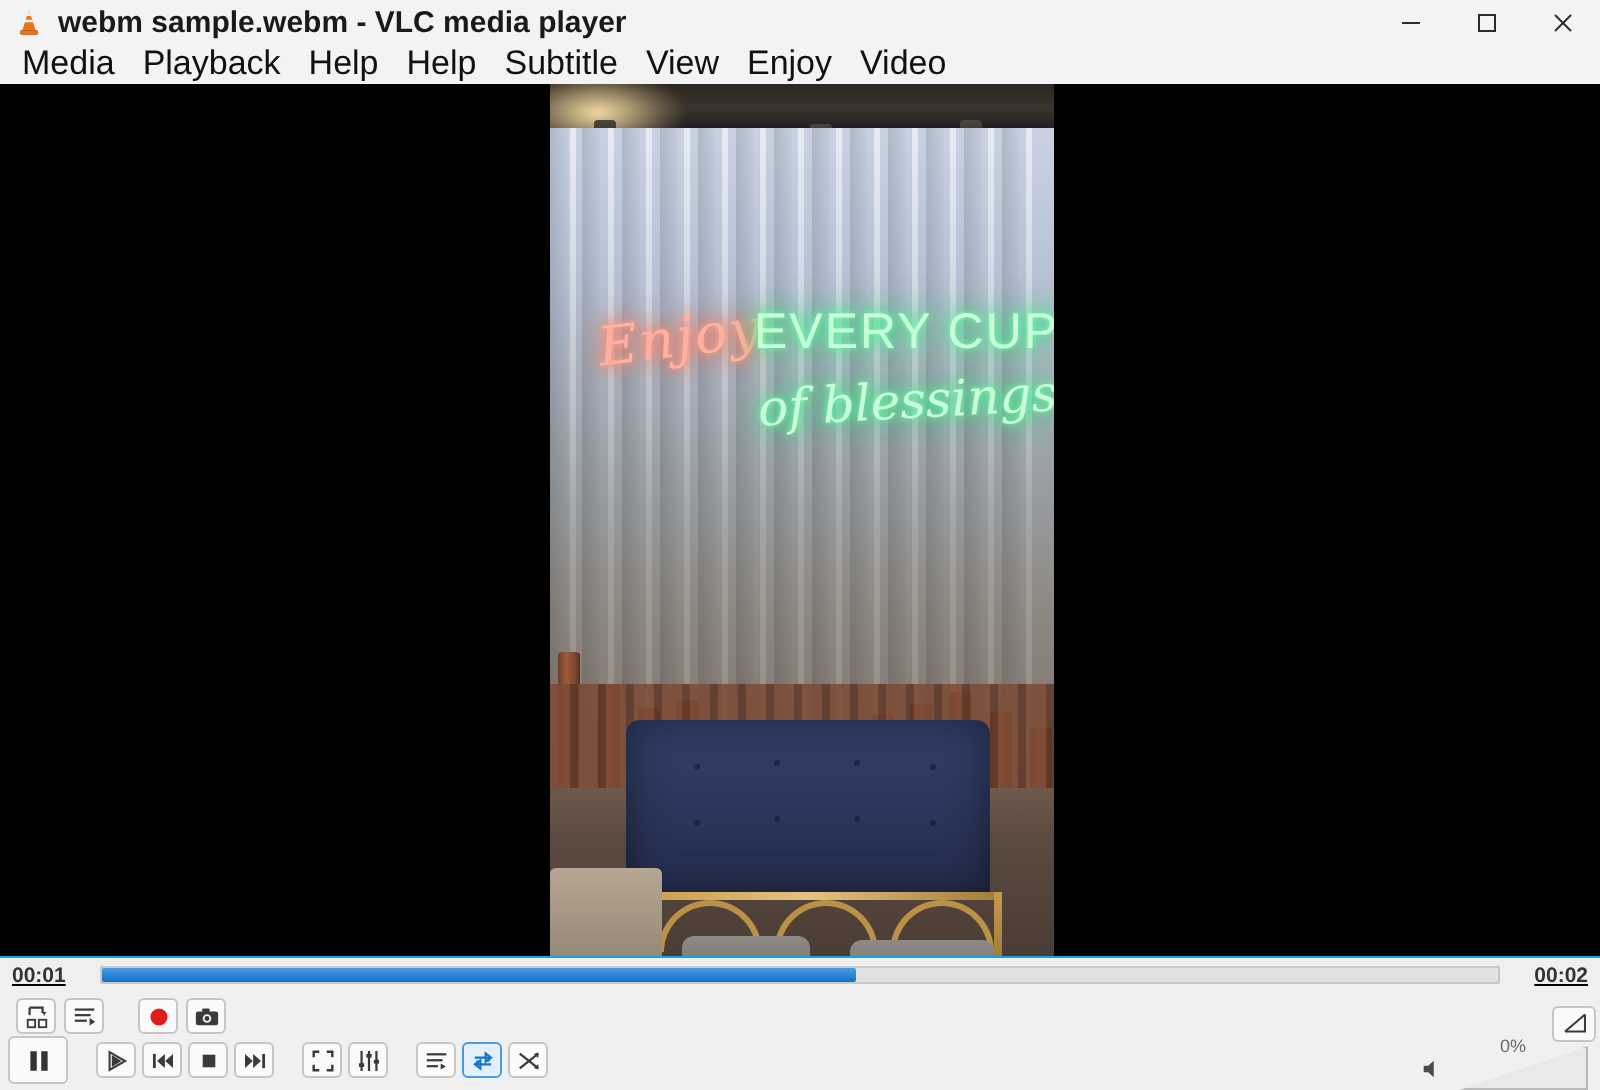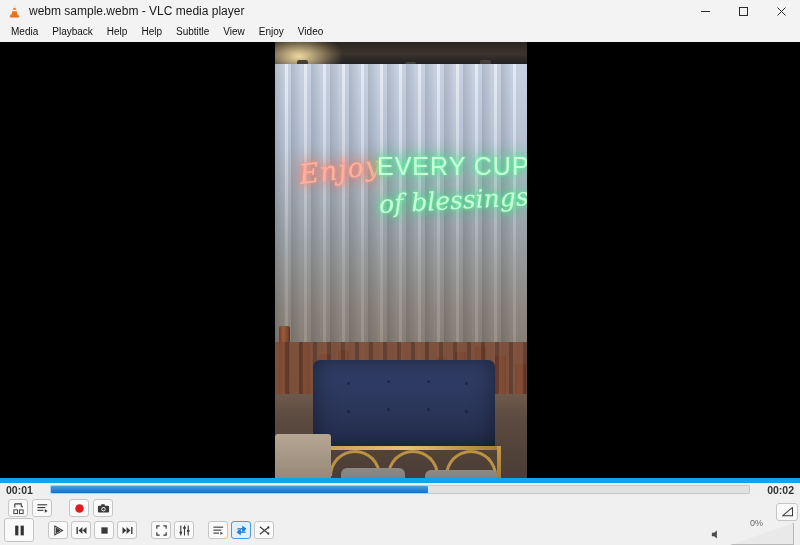--- a/index.html
+++ b/index.html
@@ -23,24 +23,25 @@
     display: flex; align-items: center;
     flex: 0 0 22px;
     position: relative;
   }
   .tb-icon {
     width: 20px; height: 20px;
     margin-left: 4px;
     display: flex; align-items: center; justify-content: center;
   }
   .tb-title {
-    font-size: 12px;
+    font-size: 15px;
     color: #1a1a1a;
     margin-left: 5px;
     white-space: nowrap;
+    font-weight: bold;
   }
   .tb-controls {
     position: absolute;
     right: 0; top: 0;
     height: 22px;
     display: flex;
   }
   .tb-btn {
     width: 38px; height: 22px;
     display: flex; align-items: center; justify-content: center;
@@ -49,21 +50,21 @@
 
   
   .menubar {
     height: 20px;
     background: #f3f3f3;
     display: flex; align-items: center;
     flex: 0 0 20px;
     padding-left: 4px;
   }
   .menu-item {
-    font-size: 10px;
+    font-size: 17px;
     color: #111;
     padding: 2px 7px;
     white-space: nowrap;
     line-height: 16px;
   }
 
   
   .video-area {
     position: relative;
     background: #000;
@@ -198,21 +199,22 @@
   }
 
   
   .seekbar-row {
     flex: 0 0 18px;
     height: 18px;
     background: #efefef;
     display: flex; align-items: center;
     padding: 0 6px;
     position: relative;
-    border-top: 5px solid #0ea5e9;
+    border-top: 1px solid #0ea5e9;
+    text-decoration: underline;
   }
   .time-label {
     font-size: 10.5px;
     font-weight: bold;
     color: #333;
     width: 38px;
     flex: 0 0 38px;
   }
   .time-label.right { text-align: right; }
   .seek-track {

